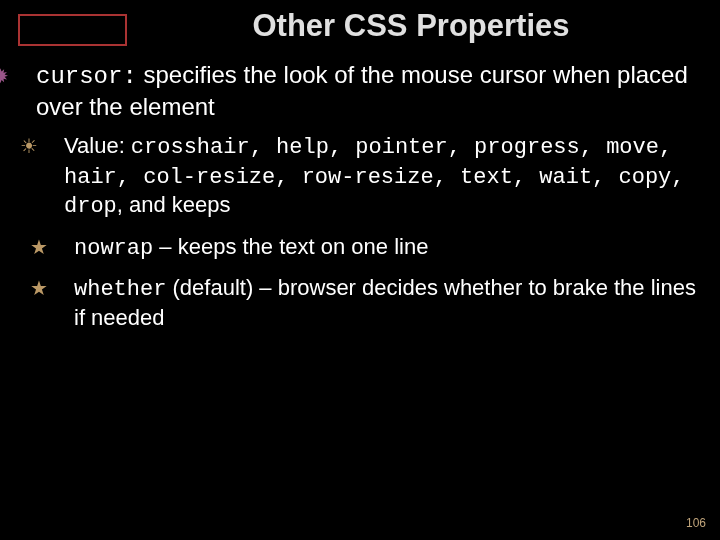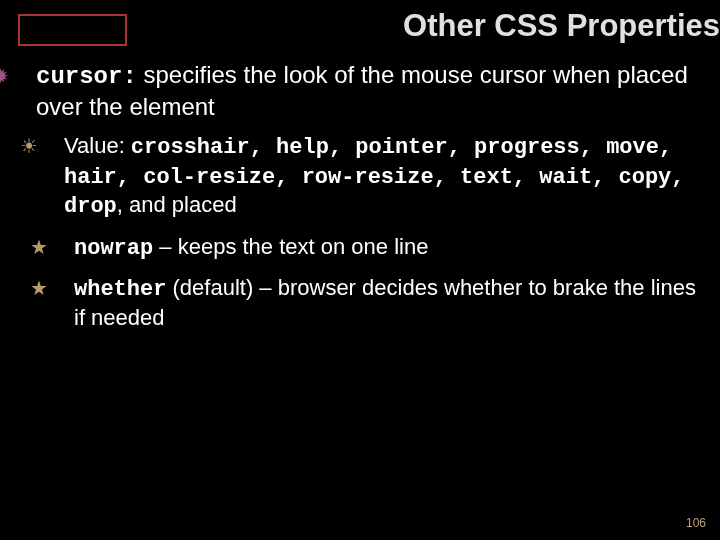--- a/index.html
+++ b/index.html
@@ -1,42 +1,42 @@
 <!DOCTYPE html>
 <html><head>
 <meta charset="utf-8">
 <style>
   html,body{margin:0;padding:0;width:720px;height:540px;background:#000;overflow:hidden;font-family:'Trebuchet MS','Segoe UI',sans-serif;color:#fff}
   .slide{position:relative;width:720px;height:540px;box-sizing:border-box}
   .vr{position:absolute;left:18px;top:14px;width:105px;height:28px;border:2px solid #a33}
-  .title{position:absolute;top:8px;left:0;right:0;color:#e0e0e0;font-weight:bold;font-size:31px;text-align:right;padding-left:102px}
+  .title{position:absolute;top:8px;left:0;right:0;color:#e0e0e0;font-weight:bold;font-size:31px;text-align:center;padding-left:102px}
   .body{position:absolute;left:14px;right:16px;top:60px}
   .L1{margin:0 0 10px 0;font-size:24px;line-height:1.25;color:#fff;text-indent:-22px;padding-left:22px}
   .L2{margin:0 0 10px 28px;font-size:22px;line-height:1.25;text-indent:-22px;padding-left:22px}
   .L3{margin:12px 0 10px 38px;font-size:22px;line-height:1.25;text-indent:-22px;padding-left:22px}
   .b1::before,.b2::before,.b3::before{display:inline-block;width:22px;font-size:20px;position:relative;top:0}
   .b1::before{content:"✹";color:#958}
   .b2::before{content:"☀";color:#b96}
   .b3::before{content:"★";color:#b96}
-  .code{font-family:Consolas,'Courier New',monospace;font-weight:bold}
+  .code{font-family:Consolas,'Courier New',monospace;font-weight:normal}
   .bold{font-weight:normal}
   .pgnum{position:absolute;right:14px;bottom:10px;font-size:12px;color:#bfa37a}
 </style>
 </head>
 <body>
 
 <div class="slide">
   <div class="vr"></div>
   <div class="title">Other CSS Properties</div>
 
   <div class="body">
 
     <p class="L1 b1"><span class="code">cursor:</span><span class="bold"> specifies the look of the mouse cursor when placed over the element</span></p>
 
-    <p class="L2 b2"><span class="bold">Value: </span><span class="code">crosshair, help, pointer, progress, move, hair, col-resize, row-resize, text, wait, copy, drop</span><span class="bold">, and placed</span></p>
+    <p class="L2 b2"><span class="bold">Value: </span><span class="code">crosshair, help, pointer, progress, move, hair, col-resize, row-resize, text, wait, copy, drop</span><span class="bold">, and keeps</span></p>
 
 
     <p class="L3 b3"><span class="code">nowrap</span><span class="bold"> – keeps the text on one line</span></p>
 
     <p class="L3 b3"><span class="code">whether</span><span class="bold"> (default) – browser decides whether to brake the lines if needed</span></p>
 
   </div>
 
   <div class="pgnum">106</div>
 </div>

